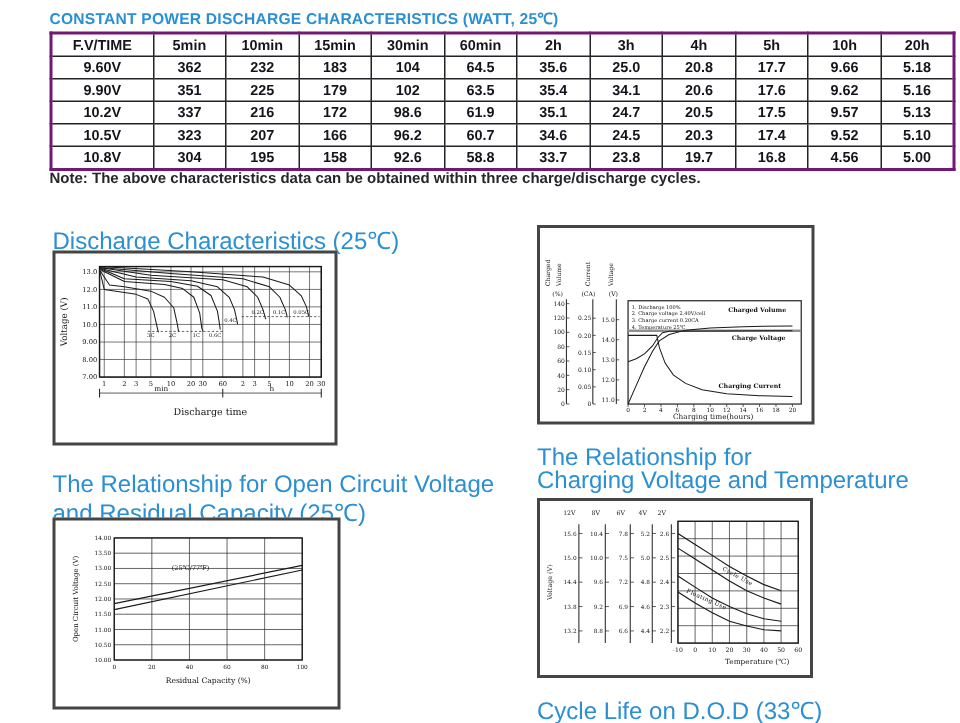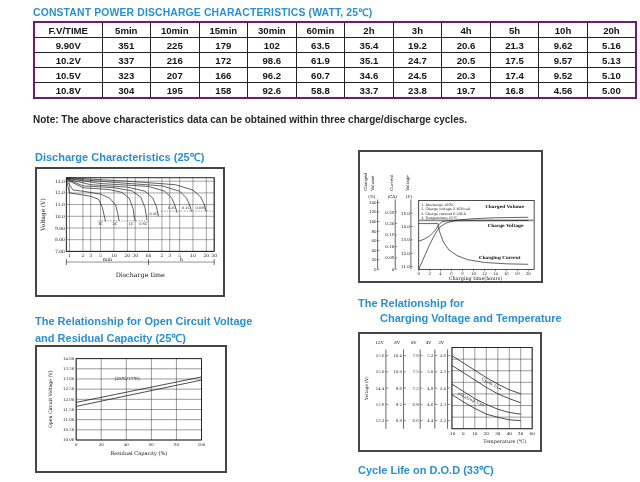--- a/index.html
+++ b/index.html
@@ -5,26 +5,26 @@
   html,body{margin:0;padding:0;background:#fff;}
   .page{position:relative;width:640px;height:482px;background:#fff;overflow:hidden;
         font-family:"Liberation Sans",sans-serif;}
   .main-title{position:absolute;left:33px;top:5px;font-size:10.4px;font-weight:700;
         color:#2b8fd3;letter-spacing:.15px;}
   .power-table{position:absolute;left:33px;top:21px;width:604px;border-collapse:collapse;
         table-layout:fixed;border:2px solid #701a75;}
   .power-table th,.power-table td{border:1px solid #222229;height:14px;text-align:center;
         vertical-align:middle;font-size:9.6px;font-weight:700;color:#14141c;padding:0;}
   .note{position:absolute;left:33px;top:114px;font-size:10px;font-weight:600;color:#26262b;}
-  .sec-title{position:absolute;font-size:11px;font-weight:700;color:#2b8fd3;white-space:nowrap;}
+  .sec-title{position:absolute;font-size:16px;font-weight:400;color:#2b8fd3;white-space:nowrap;}
   #t-discharge{left:35px;top:149px;}
   #t-ocv1{left:35px;top:315px;}
   #t-ocv2{left:35px;top:330px;}
   #t-temp1{left:358px;top:297px;text-align:right;}
-  #t-temp2{left:358px;top:312px;margin-left:22px;}
+  #t-temp2{left:358px;top:312px;}
   #t-cycle{left:358px;top:462px;}
   .chart-box{position:absolute;background:#fff;border:2px solid #454545;box-sizing:border-box;}
   #box-discharge{left:35px;top:167px;width:190px;height:130px;}
   #box-charge{left:358px;top:150px;width:185px;height:133px;}
   #box-ocv{left:35px;top:345px;width:192px;height:128px;}
   #box-temp{left:358px;top:332px;width:184px;height:120px;}
   .chart-box svg{display:block;width:100%;height:100%;}
   svg text{font-family:"DejaVu Serif",serif;fill:#141414;}
 </style>
 </head>
@@ -59,30 +59,44 @@
           <th>2h</th>
           <th>3h</th>
           <th>4h</th>
           <th>5h</th>
           <th>10h</th>
           <th>20h</th>
         </tr>
     </thead>
     <tbody>
         <tr>
+          <td>9.60V</td>
+          <td>362</td>
+          <td>232</td>
+          <td>183</td>
+          <td>104</td>
+          <td>64.5</td>
+          <td>35.6</td>
+          <td>25.0</td>
+          <td>20.8</td>
+          <td>17.7</td>
+          <td>9.66</td>
+          <td>5.18</td>
+        </tr>
+        <tr>
           <td>9.90V</td>
           <td>351</td>
           <td>225</td>
           <td>179</td>
           <td>102</td>
           <td>63.5</td>
           <td>35.4</td>
-          <td>19.2</td>
+          <td>34.1</td>
           <td>20.6</td>
-          <td>21.3</td>
+          <td>17.6</td>
           <td>9.62</td>
           <td>5.16</td>
         </tr>
         <tr>
           <td>10.2V</td>
           <td>337</td>
           <td>216</td>
           <td>172</td>
           <td>98.6</td>
           <td>61.9</td>

